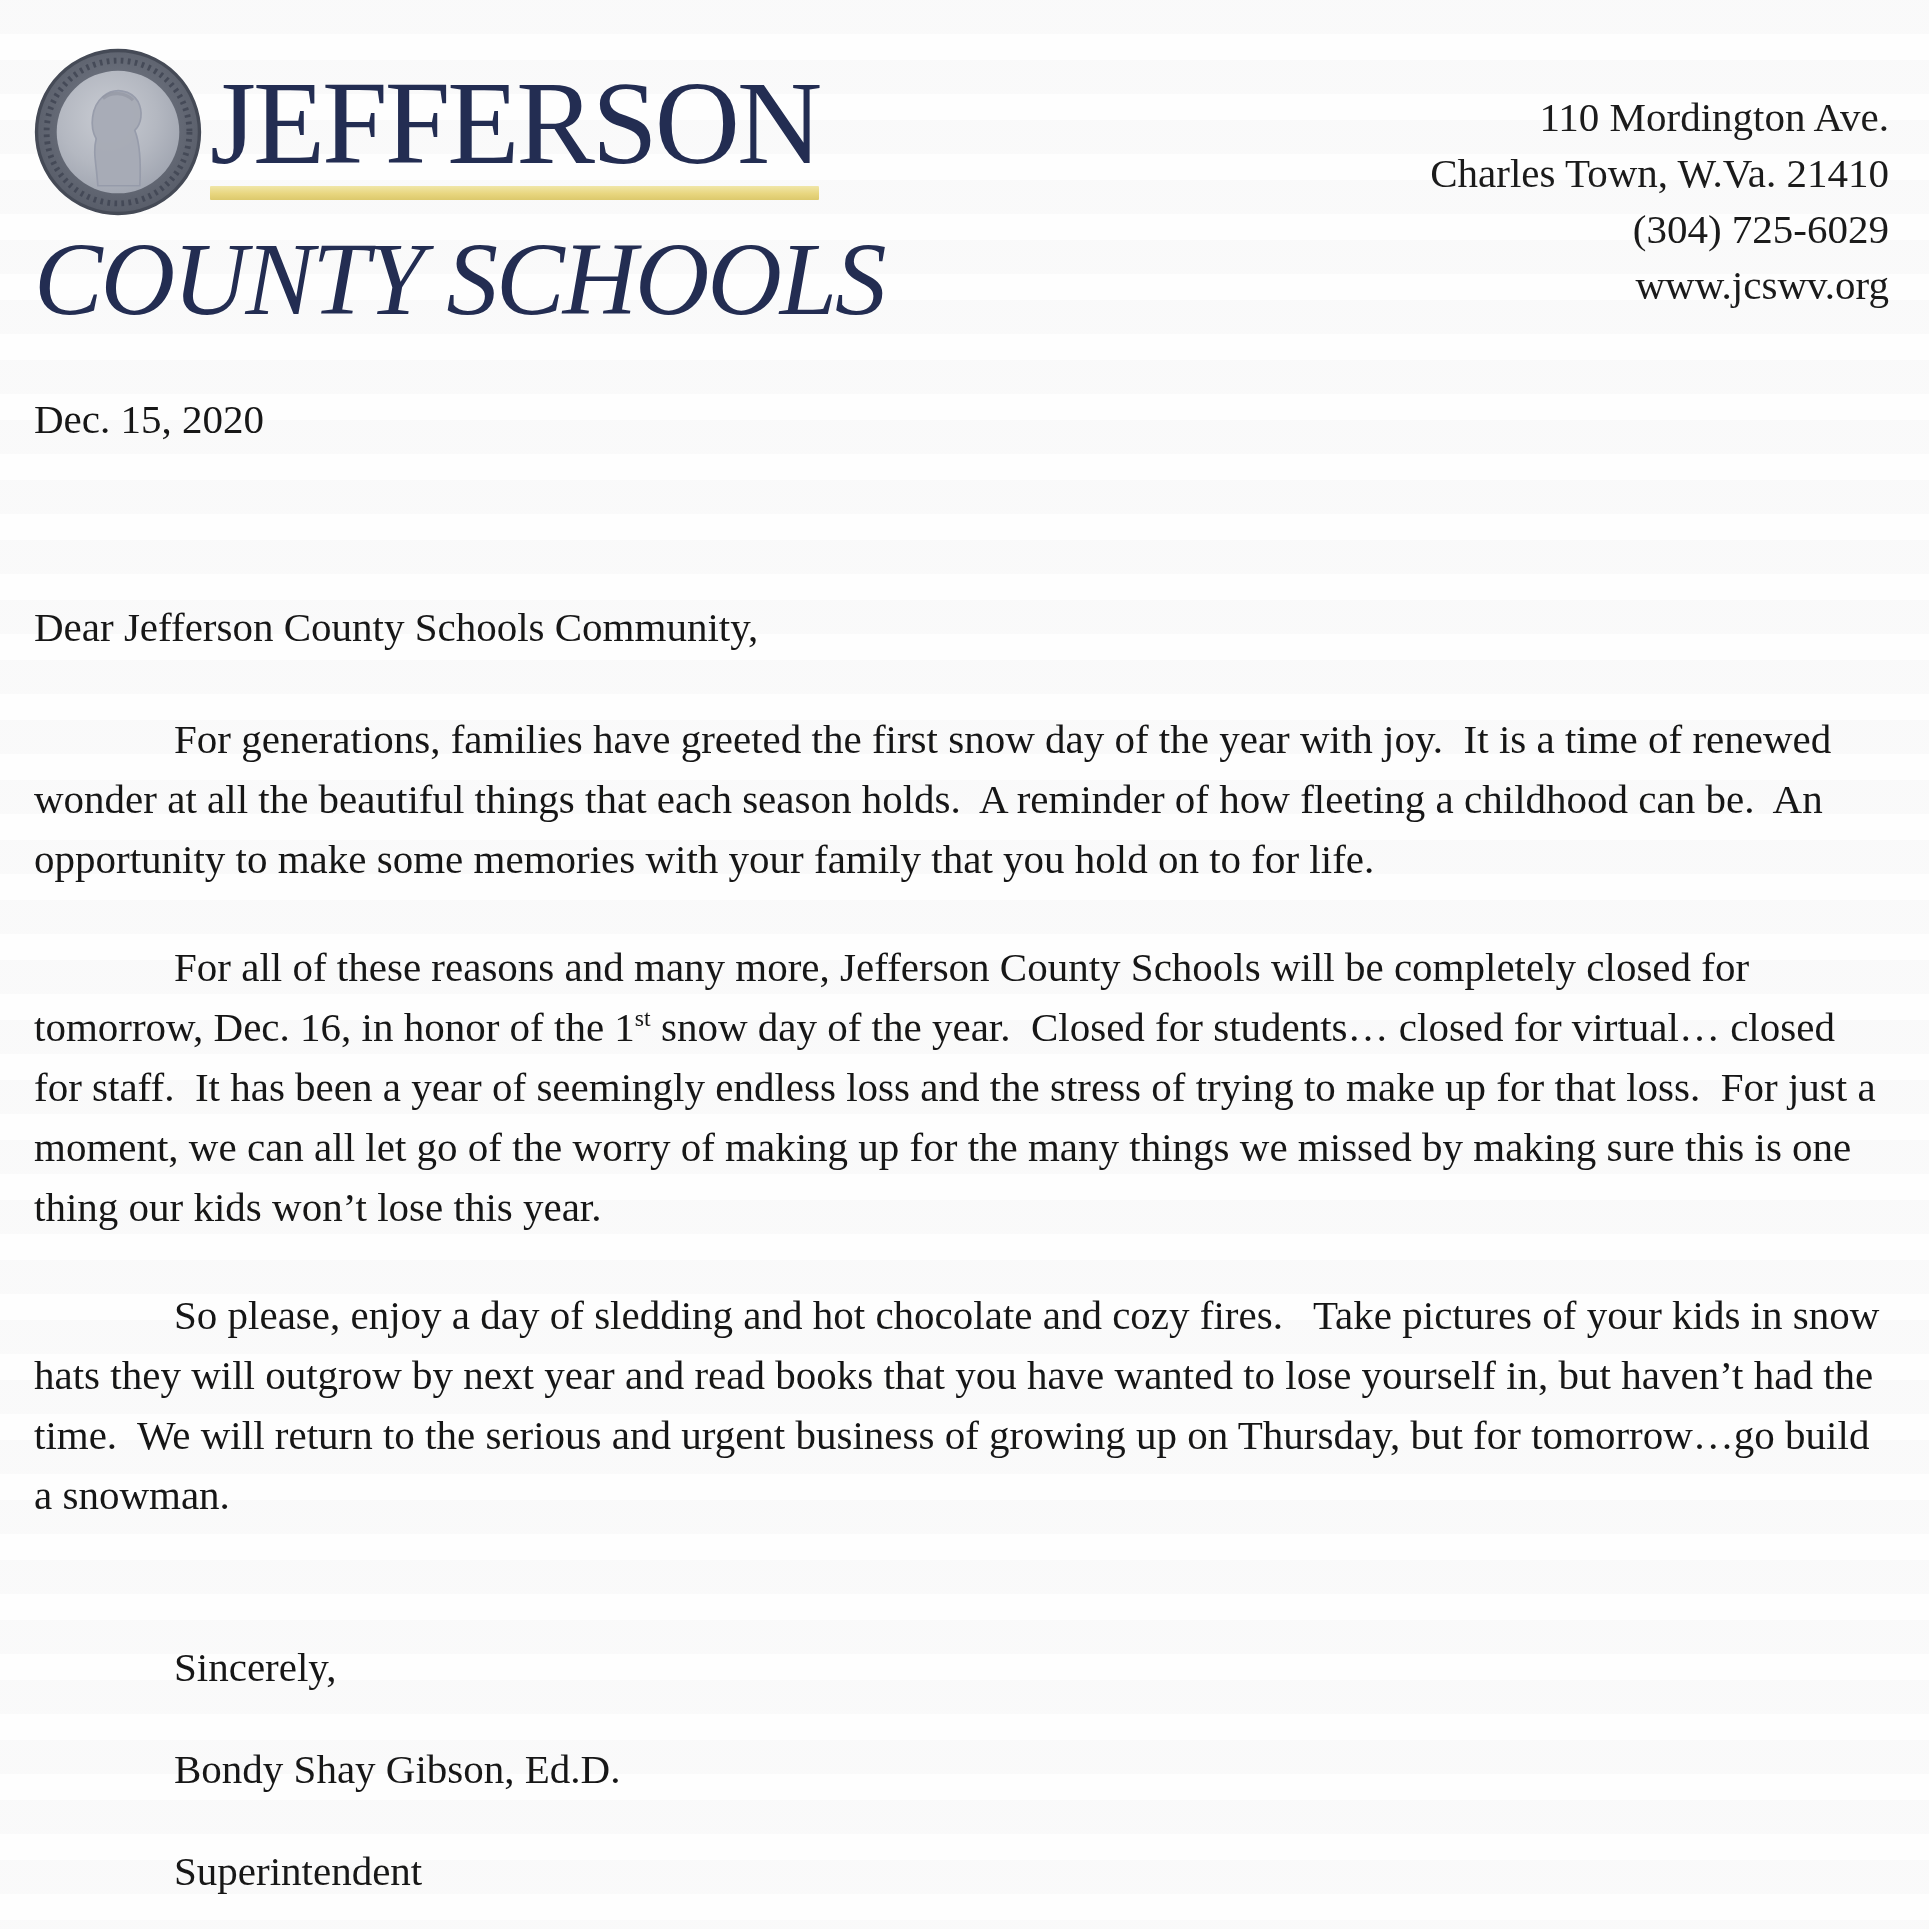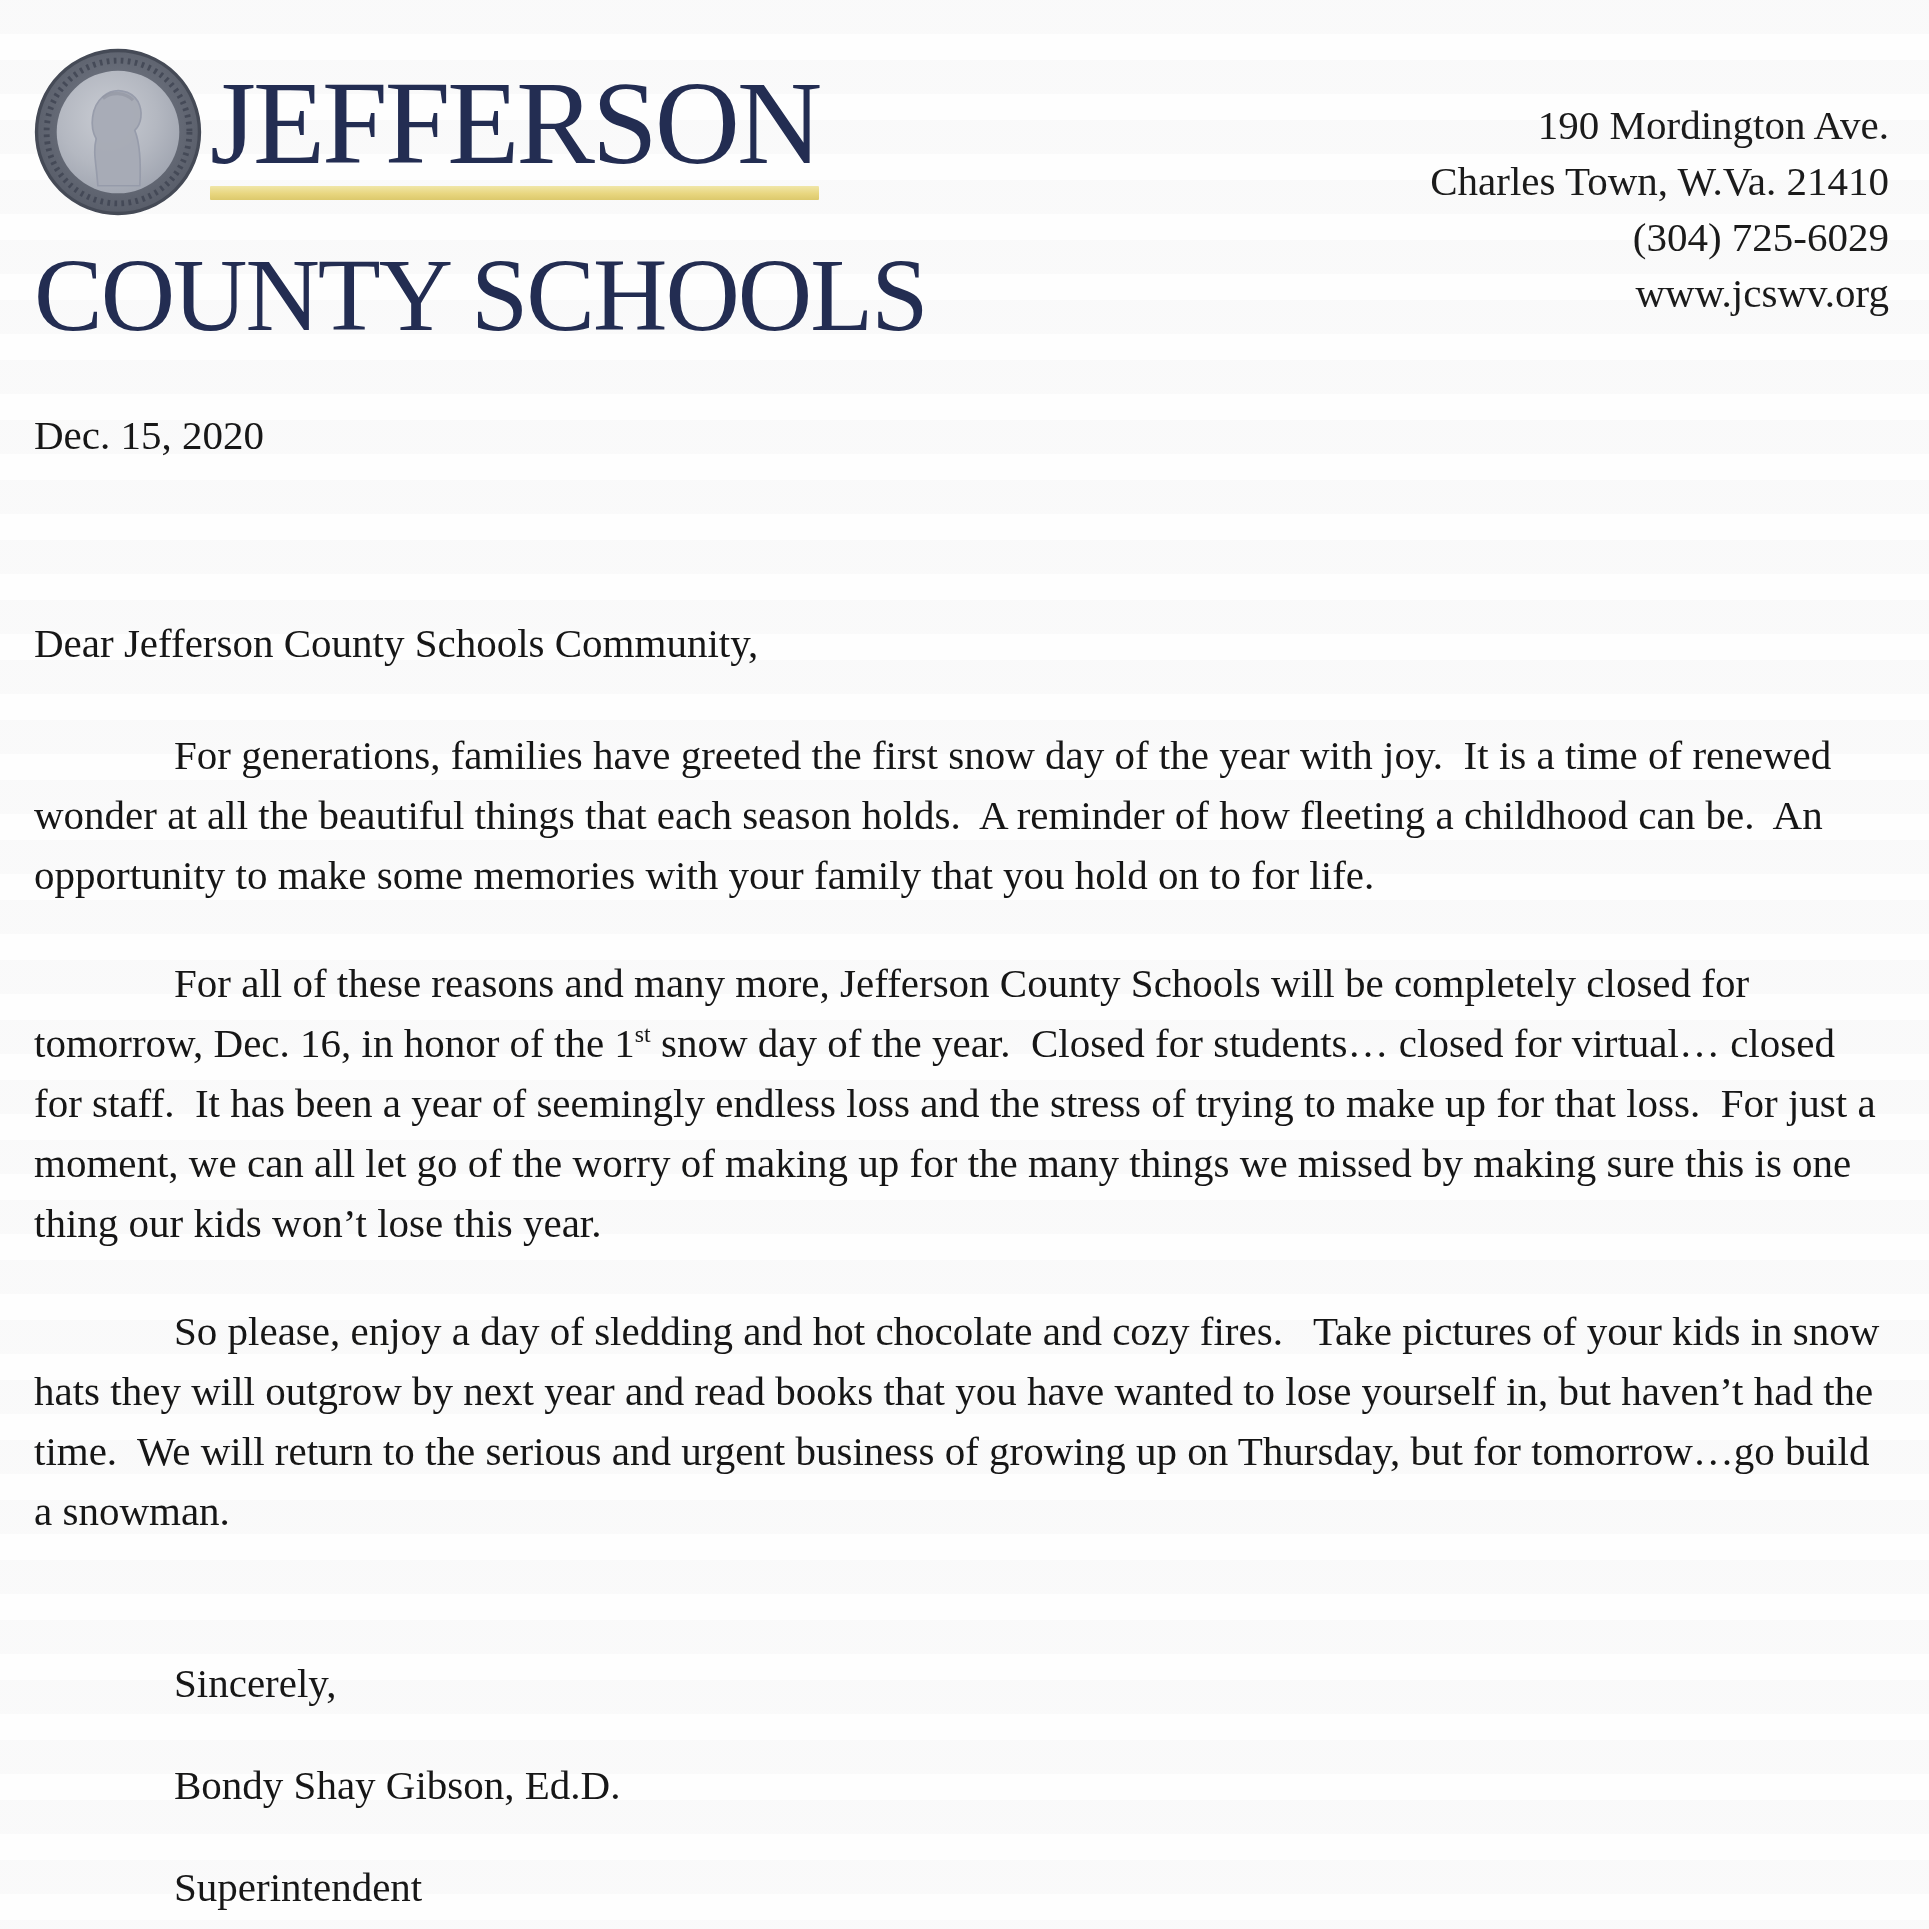--- a/index.html
+++ b/index.html
@@ -53,22 +53,23 @@
     background: linear-gradient(180deg, #f0e6a8 0%, var(--gold) 55%, #dcc96c 100%);
     margin-top: 3px;
     border-radius: 1px;
   }
   .logo-line2 {
     font-size: 103px;
     line-height: 1.0;
     font-weight: 500;
     letter-spacing: -2px;
     color: var(--navy);
-    margin-top: 28px;
+    margin-top: 12px;
     white-space: nowrap;
+    font-style: italic;
   }
 
   .address {
     text-align: right;
     font-size: 41px;
     line-height: 56px;
     margin-top: 22px;
     color: #1b1b1b;
     flex: 0 0 auto;
   }
@@ -144,21 +145,21 @@
         </div>
         <div class="logo-name">
           <div class="logo-line1">JEFFERSON</div>
           <div class="gold-rule"></div>
         </div>
       </div>
       <div class="logo-line2">COUNTY SCHOOLS</div>
     </div>
 
     <div class="address">
-      <div>190 Mordington Ave.</div>
+      <div>110 Mordington Ave.</div>
       <div>Charles Town, W.Va. 21410</div>
       <div>(304) 725-6029</div>
       <div>www.jcswv.org</div>
     </div>
   </header>
 
   <main class="letter-body">
     <p class="date">Dec. 15, 2020</p>
 
     <p class="salutation">Dear Jefferson County Schools Community,</p>

